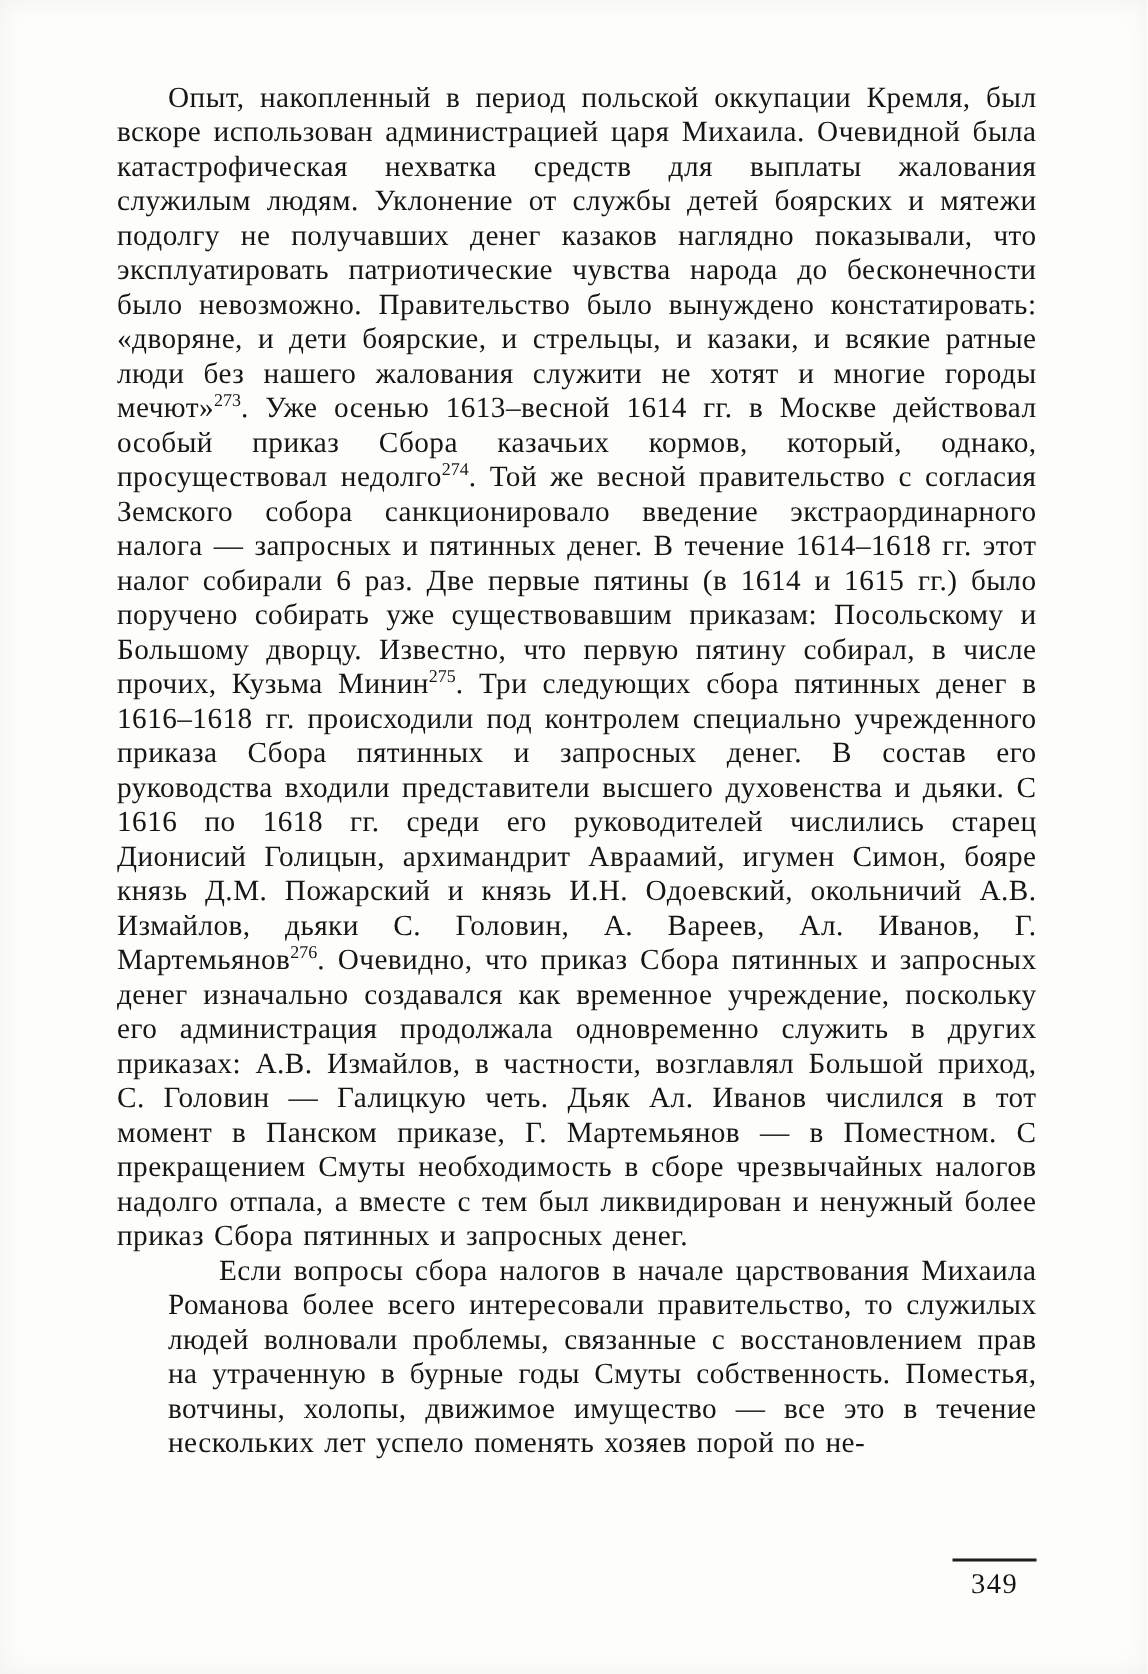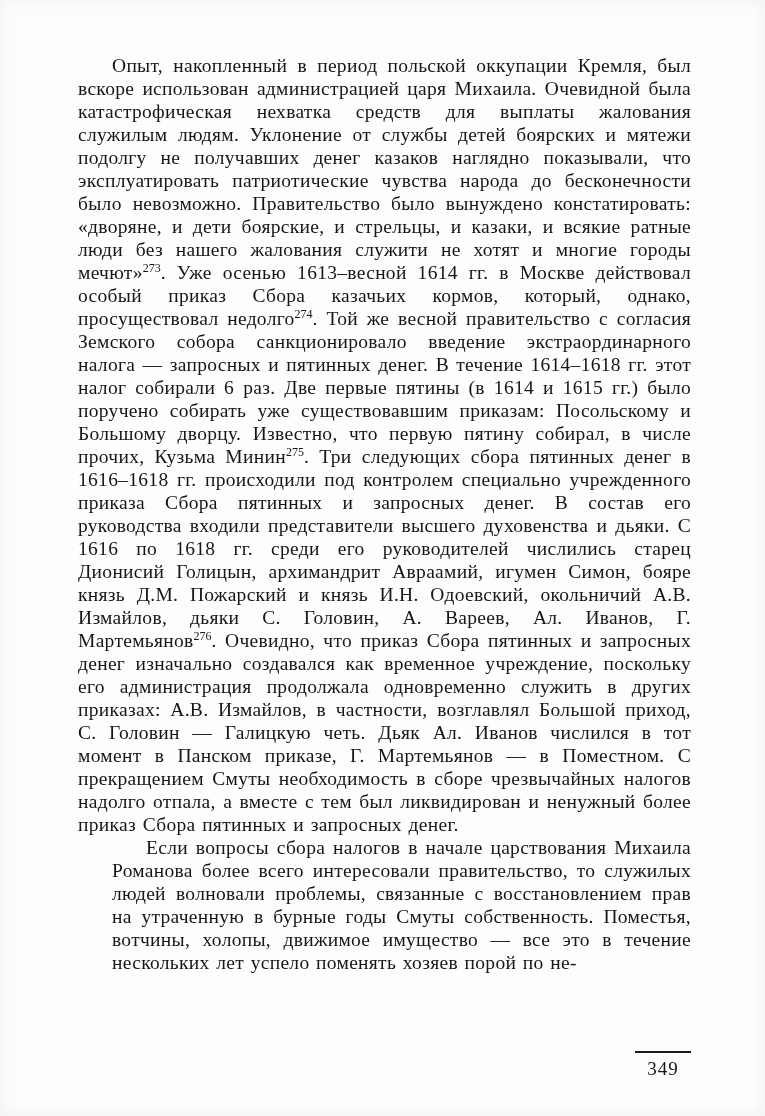--- a/index.html
+++ b/index.html
@@ -36,21 +36,21 @@
     }
     sup.fn {
       font-size: 12px;
       line-height: 0;
       letter-spacing: 0;
       vertical-align: super;
     }
     .footer {
       position: absolute;
       right: 74px;
-      bottom: 36px;
+      bottom: 48px;
       text-align: right;
     }
     .page-number {
       display: inline-block;
       min-width: 56px;
       text-align: center;
       border-top: 2px solid #1d1d1d;
       padding-top: 5px;
       font-size: 19px;
       font-weight: 500;

